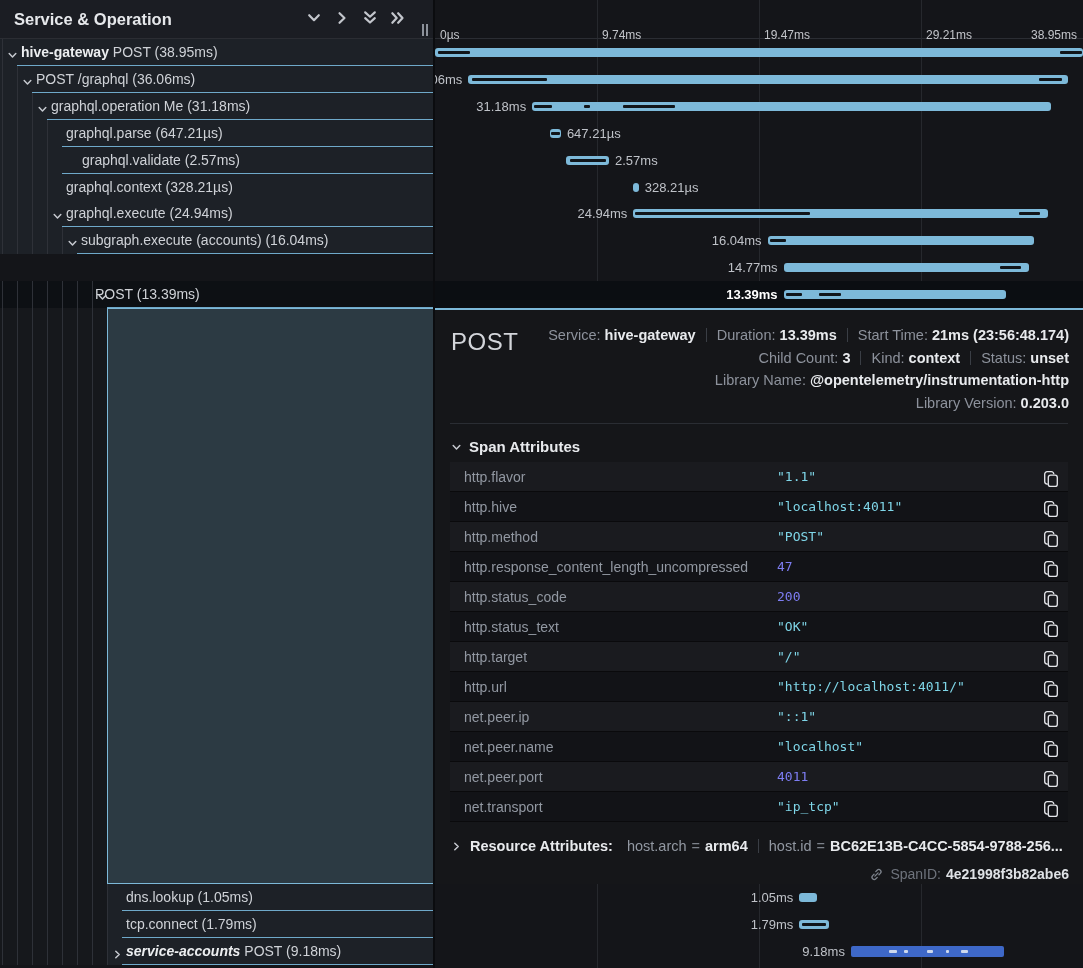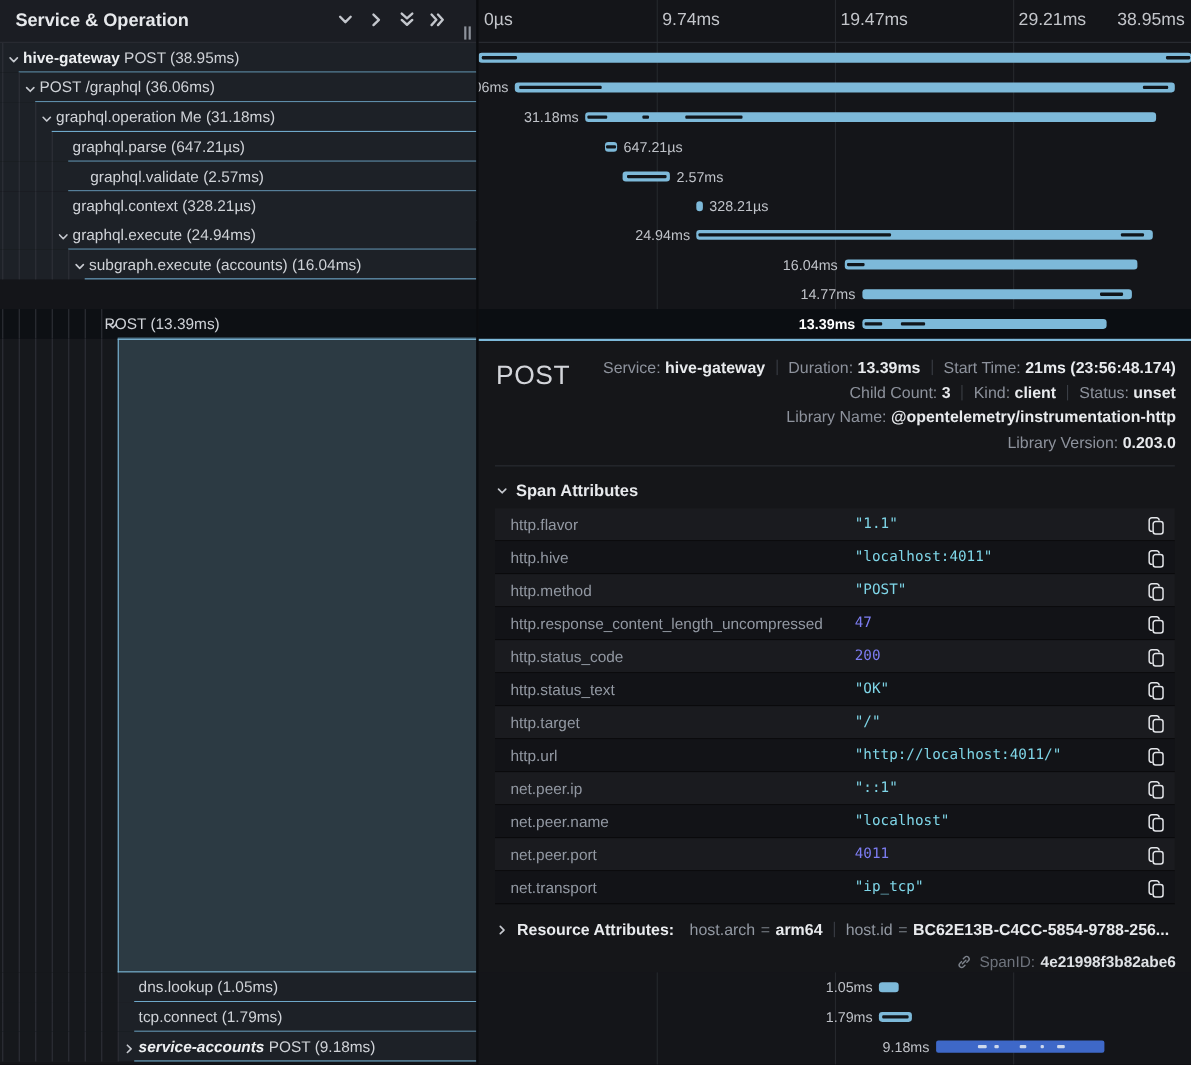--- a/index.html
+++ b/index.html
@@ -18,21 +18,21 @@
   }
   .lp-title { position:absolute; left:14px; top:0; line-height:38px; font-size:16.5px; font-weight:600; color:#e6e8eb; }
   .hdr-icon { position:absolute; top:10px; width:18px; height:18px; color:#c3c6cc; cursor:pointer; }
   .grip { position:absolute; left:422px; top:24px; width:8px; height:12px; }
   .grip i { position:absolute; top:0; width:2px; height:12px; background:#8d929b; }
   .grip i:first-child { left:0; } .grip i:last-child { left:4px; }
   .tl-header {
     position:absolute; left:435px; top:0; width:648px; height:39px;
     border-bottom:1px solid #2b2d33; z-index:5;
   }
-  .tick { position:absolute; top:0; line-height:38px; font-size:16px; color:#c3c5ca; white-space:nowrap; }
+  .tick { position:absolute; top:16px; line-height:38px; font-size:12px; color:#c3c5ca; white-space:nowrap; }
   .pane-divider { position:absolute; left:433px; top:0; width:2px; height:968px; background:#0b0c0f; z-index:7; }
   
   .row { position:absolute; left:0; width:1083px; height:27px; z-index:3; cursor:pointer; }
   .row-left { position:absolute; left:0; top:0; width:433px; height:27px; background:#1d2127; }
   .row-left .inset { position:absolute; left:0; top:0; width:108px; height:27px; background:#16181c; }
   .row.selected .row-left { background:#0d1014; }
   .row-right { position:absolute; left:435px; top:0; width:648px; height:27px; overflow:hidden; }
   .row.selected .row-right { background:#0b0e12; }
   .guide { position:absolute; top:0; bottom:0; width:1px; background:#2e3138; }
   .row-underline { position:absolute; bottom:0; height:1px; background:#6fa9ca; right:0; }
@@ -369,21 +369,21 @@
       <span class="guide" style="left: 47px;"></span>
       <span class="guide" style="left: 62px;"></span>
       <span class="guide" style="left: 77px;"></span>
       <span class="guide" style="left: 92px;"></span>
     </div>
 
   <div class="detail">
     <div class="d-title">POST</div>
     <div class="d-meta" id="d-meta">
         <div class="d-meta-line">Service: <span class="d-val">hive-gateway</span><span class="d-sep"></span>Duration: <span class="d-val">13.39ms</span><span class="d-sep"></span>Start Time: <span class="d-val">21ms (23:56:48.174)</span></div>
-        <div class="d-meta-line">Child Count: <span class="d-val">3</span><span class="d-sep"></span>Kind: <span class="d-val">client</span><span class="d-sep"></span>Status: <span class="d-val">unset</span></div>
+        <div class="d-meta-line">Child Count: <span class="d-val">3</span><span class="d-sep"></span>Kind: <span class="d-val">context</span><span class="d-sep"></span>Status: <span class="d-val">unset</span></div>
         <div class="d-meta-line">Library Name: <span class="d-val">@opentelemetry/instrumentation-http</span></div>
         <div class="d-meta-line">Library Version: <span class="d-val">0.203.0</span></div>
       </div>
     <div class="d-divider"></div>
     <div class="sect-hdr">
       <span class="chev" id="sect-chev"><svg width="11" height="11" viewBox="0 0 11 11">
             <path d="M2.2 3.6 L5.5 7 L8.8 3.6" fill="none" stroke="currentColor" stroke-width="1.5" stroke-linecap="round" stroke-linejoin="round"></path>
           </svg></span><span>Span Attributes</span>
     </div>
     <div class="a-table" id="a-table">

